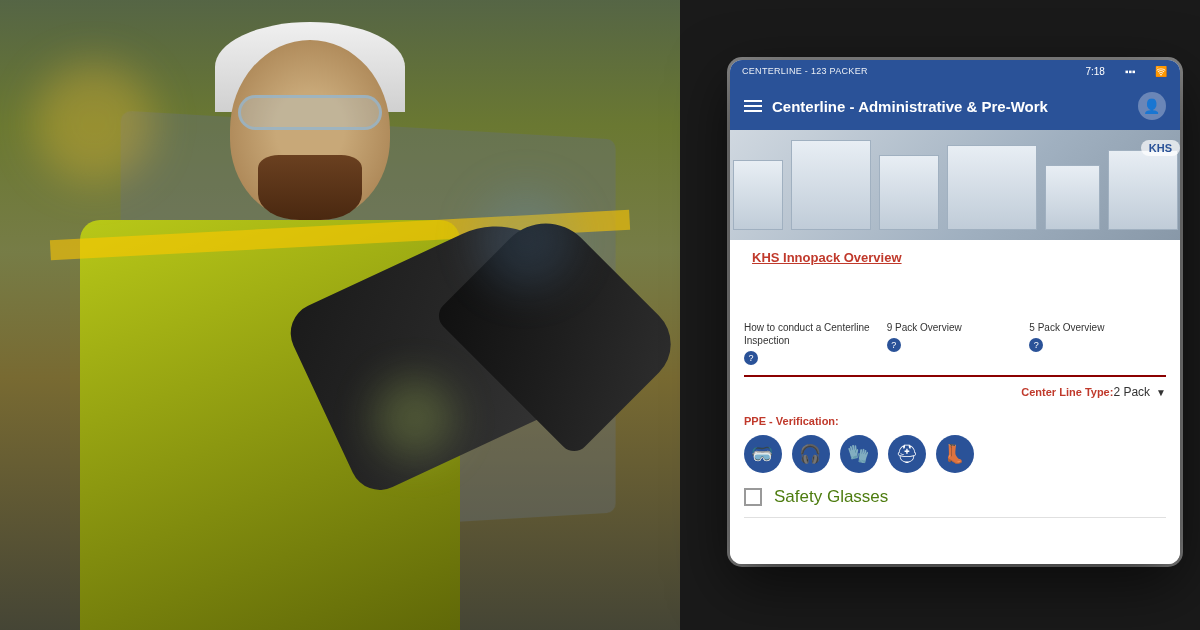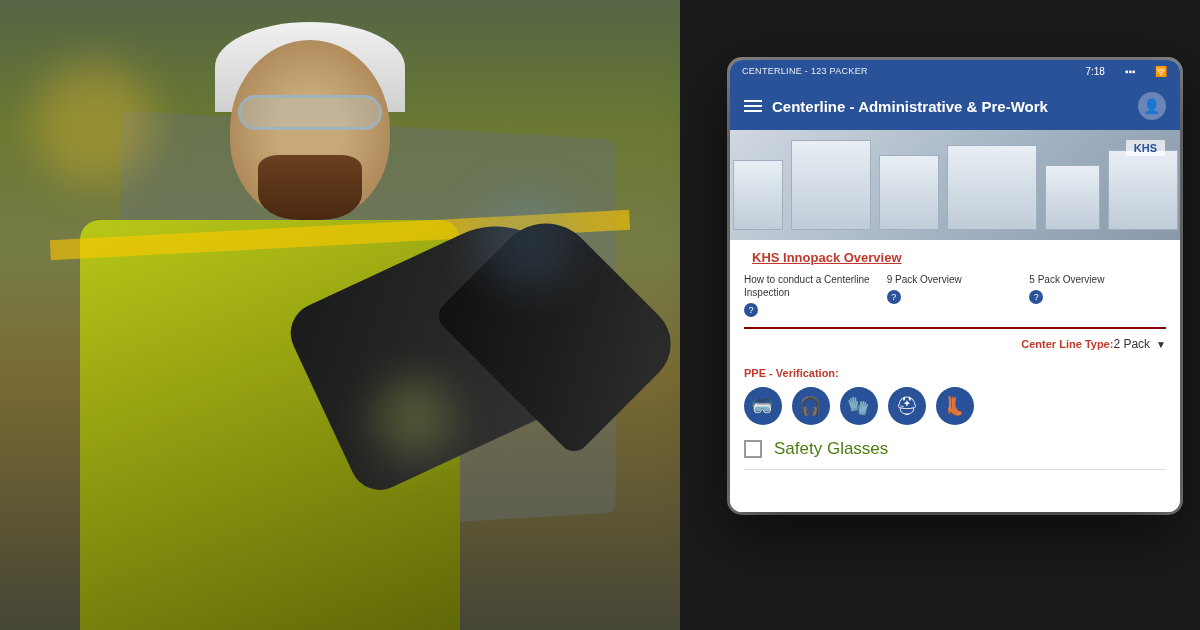--- a/index.html
+++ b/index.html
@@ -11,21 +11,21 @@
       position: relative;
       background: #1a1a1a;
     }
 
     
     .phone-mockup {
       position: absolute;
       top: 60px;
       right: 20px;
       width: 450px;
-      height: 452px;
+      height: 504px;
       background: #f5f5f5;
       border-radius: 12px;
       box-shadow: 0 20px 60px rgba(0,0,0,0.6), 0 0 0 3px #888;
       overflow: hidden;
       display: flex;
       flex-direction: column;
     }
 
     
     .status-bar {
@@ -126,24 +126,24 @@
     }
 
     .machine-unit {
       background: linear-gradient(180deg, #e8eef4 0%, #c0ccd8 100%);
       border: 1px solid #a0b0c0;
     }
 
     .machine-logo {
       position: absolute;
       top: 10px;
-      right: 15px;
+      right: 0;
       background: rgba(255,255,255,0.7);
       padding: 2px 8px;
-      border-radius: 1px;
+      border-radius: 8px;
       font-size: 11px;
       font-weight: bold;
       color: #2a5298;
     }
 
     
     .content-area {
       flex: 1;
       background: white;
       overflow-y: auto;
@@ -171,20 +171,21 @@
       display: flex;
       flex-direction: column;
       align-items: flex-start;
       gap: 4px;
     }
 
     .sub-link-text {
       font-size: 10px;
       color: #333;
       line-height: 1.3;
+      margin-top: 48px;
     }
 
     .sub-link-badge {
       width: 14px;
       height: 14px;
       background: #2a5298;
       border-radius: 50%;
       display: flex;
       align-items: center;
       justify-content: center;

